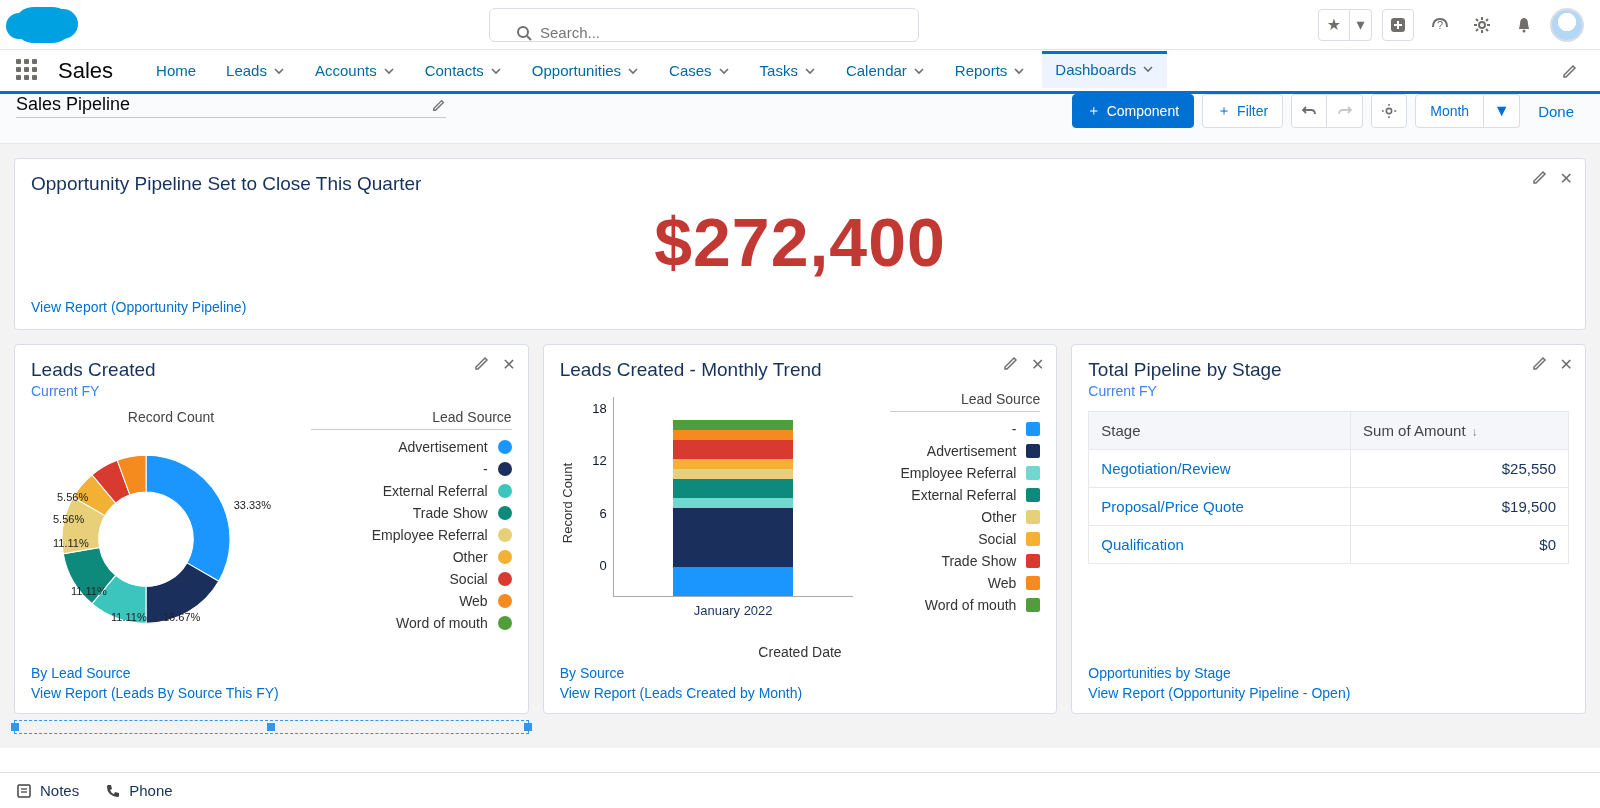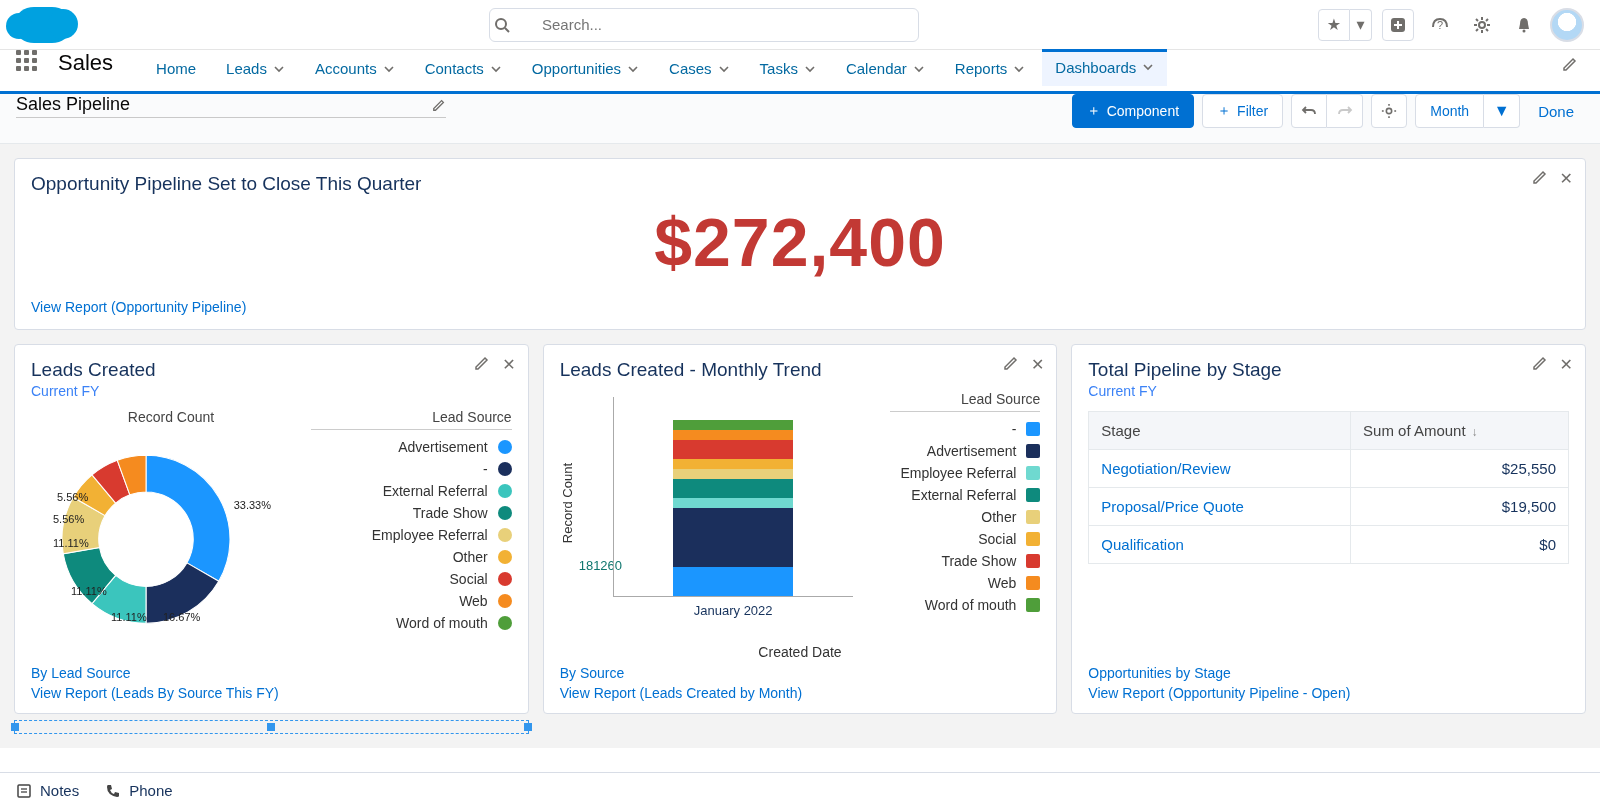--- a/index.html
+++ b/index.html
@@ -3,30 +3,30 @@
 <meta charset="utf-8">
 <style>
   * { box-sizing: border-box; margin: 0; padding: 0; }
   body { font-family: -apple-system, BlinkMacSystemFont, "Segoe UI", Arial, sans-serif; background: #fff; color: #16325c; width: 1600px; }
   
   .global-header { height: 50px; display: flex; align-items: center; padding: 0 16px; border-bottom: 1px solid #e5e5e5; }
   .logo { width: 54px; height: 36px; background: #00a1e0; border-radius: 18px 18px 18px 18px / 14px 14px 14px 14px; position: relative; margin-right: 20px; }
   .logo::before { content:""; position:absolute; left:-10px; top:6px; width:26px; height:26px; background:#00a1e0; border-radius:50%; }
   .logo::after { content:""; position:absolute; right:-8px; top:2px; width:30px; height:30px; background:#00a1e0; border-radius:50%; }
   .search-wrap { flex:1; display:flex; justify-content:center; }
-  .search-box { width: 430px; height: 34px; border:1px solid #d8dde6; border-radius: 6px; display:flex; align-items:center; padding:0 4px; color:#706e6b;gap:24px; }
+  .search-box { width: 430px; height: 34px; border:1px solid #d8dde6; border-radius: 6px; display:flex; align-items:flex-end; padding:0 26px; color:#706e6b; }
   .search-box svg { margin-right:8px; flex-shrink:0; }
   .search-input { border:none; outline:none; font-size:15px; width:100%; color:#706e6b; background:transparent; }
   .header-icons { display:flex; align-items:center; gap:10px; }
   .hicon { width:32px; height:32px; border:1px solid #d8dde6; border-radius:4px; display:flex; align-items:center; justify-content:center; color:#706e6b; cursor:pointer; }
   .hicon.noborder { border:none; }
   .avatar { width:34px; height:34px; border-radius:50%; background: radial-gradient(circle at 50% 40%, #fff 0 38%, #b3d8f5 40% 100%); border:2px solid #d8dde6; }
 
   
-  .nav-bar { height:44px; display:flex; align-items:flex-start; padding:0 16px; border-bottom:3px solid #0070d2; }
+  .nav-bar { height:44px; display:flex; align-items:center; padding:0 16px; border-bottom:3px solid #0070d2; }
   .waffle { width:24px; height:24px; display:grid; grid-template-columns:repeat(3,5px); grid-template-rows:repeat(3,5px); gap:3px; margin-right:18px; cursor:pointer; }
   .waffle span { background:#706e6b; border-radius:1px; }
   .app-name { font-size:22px; font-weight:400; color:#080707; margin-right:30px; }
   .nav-items { display:flex; align-items:center; gap:4px; }
   .nav-item { display:flex; align-items:center; padding:10px 13px; font-size:15px; color:#0369a1; cursor:pointer; position:relative; }
   .nav-item .chev { margin-left:6px; }
   .nav-item.active { background:#eef4ff; border-top:3px solid #0070d2; margin-top:-3px; padding-top:7px; }
   .nav-right { margin-left:auto; display:flex; align-items:center; }
   .pencil-right { color:#706e6b; cursor:pointer; padding:6px; }
 
@@ -65,21 +65,21 @@
   .donut-title { text-align:center; font-size:14px; color:#444; margin-bottom:4px; }
   .donut-lbl { position:absolute; font-size:11px; color:#222; }
   .legend { flex:1; font-size:14px; color:#333; }
   .legend-title { text-align:right; color:#444; border-bottom:1px solid #ccc; padding-bottom:4px; margin-bottom:6px; font-size:14px; }
   .legend-row { display:flex; align-items:center; justify-content:flex-end; gap:10px; padding:3px 0; }
   .swatch { width:14px; height:14px; border-radius:50%; flex-shrink:0; }
   .legend2 .swatch { border-radius:2px; }
 
   
   .barchart { display:flex; margin-top:6px; height:200px; }
-  .yaxis { width:34px; display:flex; flex-direction:row; justify-content:space-between; align-items:flex-end; font-size:13px; color:#0f766e; padding:4px 6px 24px 0; }
+  .yaxis { width:34px; display:flex; flex-direction:column; justify-content:space-between; align-items:flex-end; font-size:13px; color:#0f172a; padding:4px 6px 24px 0;gap:18px; }
   .ylab { writing-mode:vertical-rl; transform:rotate(180deg); font-size:13px; color:#333; align-self:center; margin-right:4px; }
   .plot { flex:1; border-left:1px solid #aaa; border-bottom:1px solid #aaa; position:relative; display:flex; align-items:flex-end; justify-content:center; padding-bottom:0; }
   .stack { width:120px; display:flex; flex-direction:column-reverse; }
   .seg { width:100%; }
   .xcat { position:absolute; bottom:-22px; width:100%; text-align:center; font-size:13px; }
   .xaxis-label { text-align:center; font-size:14px; color:#333; margin-top:28px; }
 
   
   table.data { width:100%; border-collapse:collapse; margin-top:12px; font-size:15px; }
   table.data th { text-align:left; background:#f4f6f9; padding:10px 12px; font-weight:400; color:#444; border:1px solid #e5e9ec; }

